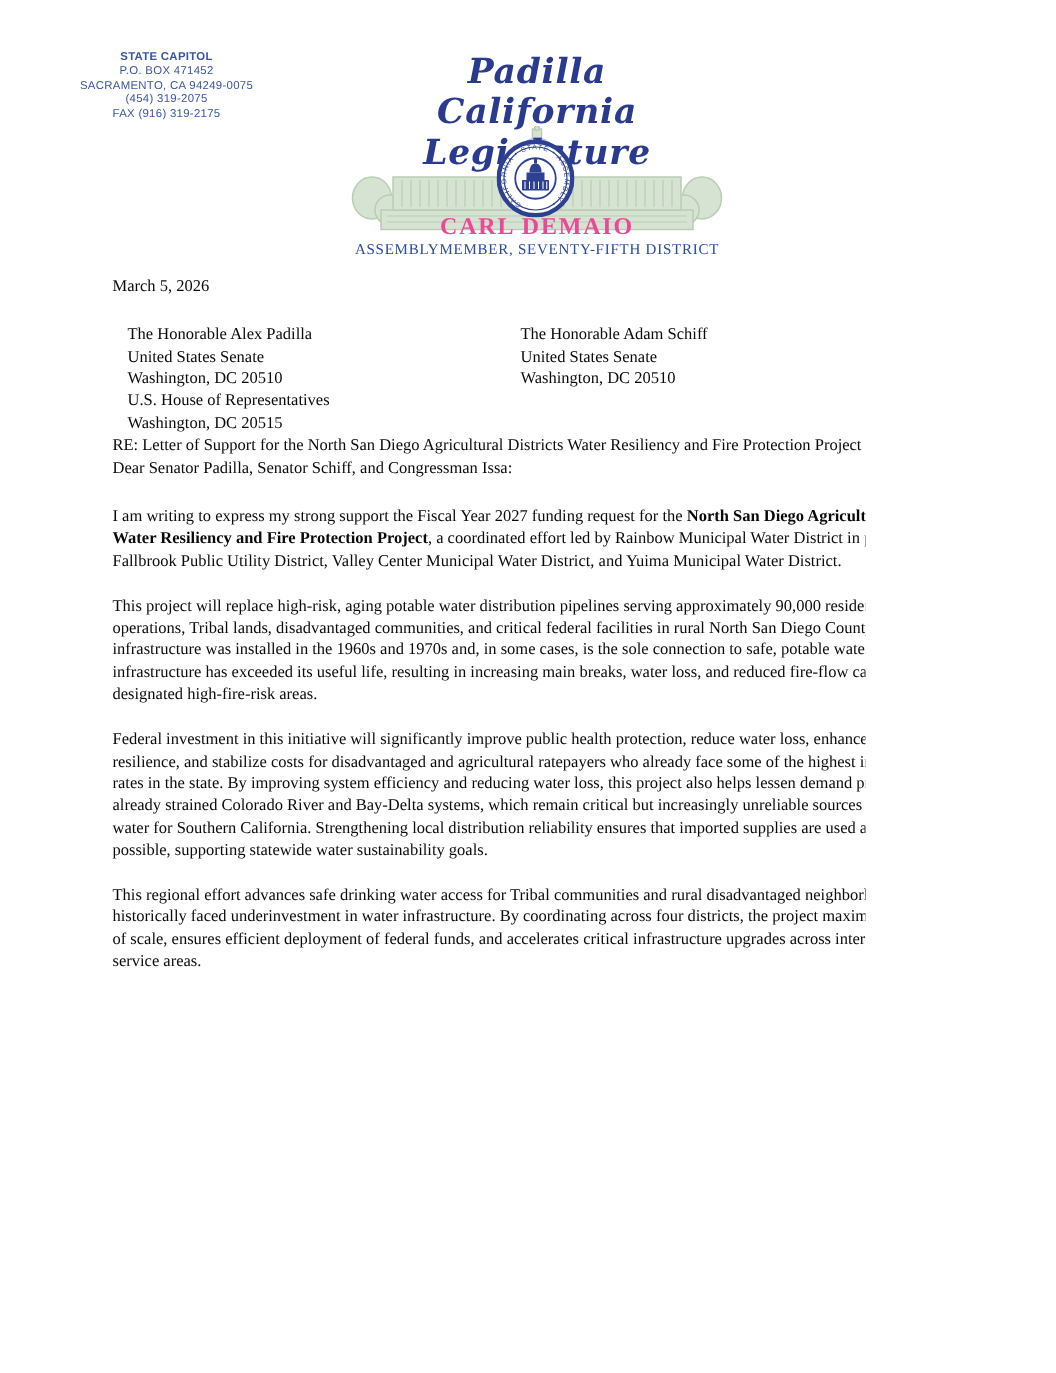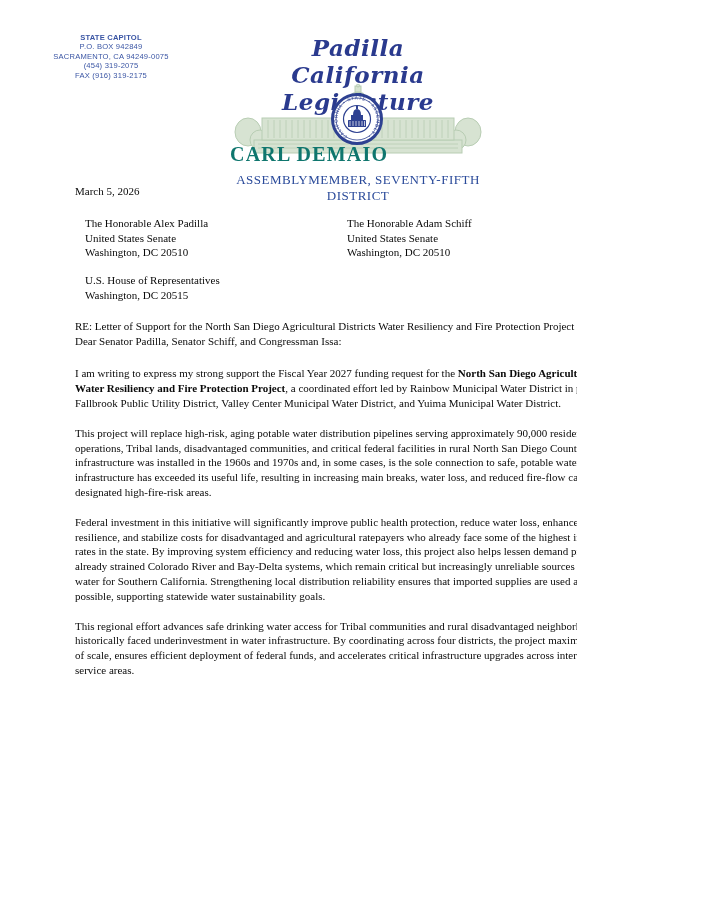--- a/index.html
+++ b/index.html
@@ -51,61 +51,59 @@
     font-size: 23px; color: #2a3a8e;
     letter-spacing: 0.5px;
     z-index: 3;
   }
   .seal {
     position: absolute; left: 101px; top: 93px; width: 52px; height: 52px;
     z-index: 4;
   }
   .member-name {
     position: absolute; top: 143px; left: 0; width: 256px;
-    text-align: left;
-    font-weight: bold; font-size: 20px;
+    text-align: center;
+    font-weight: bold; font-size: 16px;
     letter-spacing: 1.2px;
-    color: #0f766e;
+    color: #ec4899;
     z-index: 5;
   }
   .member-title {
-    position: absolute; top: 172px; left: 0; width: 256px;
+    position: absolute; top: 161px; left: 0; width: 256px;
     text-align: center;
-    font-size: 13px; letter-spacing: 0.5px;
+    font-size: 10px; letter-spacing: 0.5px;
     color: #2a4a9a;
     z-index: 5;
   }
 
   
   .letter-body {
     position: absolute; top: 184px; left: 75px; width: 575px;
     font-size: 11px; line-height: 14.8px;
     color: #0a0a0a;
   }
   .date-line { margin-bottom: 17px; }
   .recipients {
     display: grid;
     grid-template-columns: 262px 1fr;
-    row-gap: 13px;
     margin-left: 10px;
-    margin-bottom: 16px;
   }
   .subject-line { font-weight: normal; margin-bottom: 0; }
   .salutation-line { margin-bottom: 18px; }
   .para { margin-bottom: 15px; }
   .para .seg-bold { font-weight: bold; }
 </style>
 </head>
 <body>
 
 <div class="page">
 
   <div class="contact-block">
     <div class="contact-line first">STATE CAPITOL</div>
-    <div class="contact-line">P.O. BOX 942849</div>
+    <div class="contact-line">P.O. BOX 471452</div>
     <div class="contact-line">SACRAMENTO, CA 94249-0075</div>
     <div class="contact-line">(454) 319-2075</div>
     <div class="contact-line">FAX (916) 319-2175</div>
   </div>
 
   <div class="masthead">
 
     <svg class="watermark" viewBox="0 0 248 76" xmlns="http://www.w3.org/2000/svg">
       <g fill="#d7e3d2" stroke="#b8cdb3" stroke-width="1">
 

